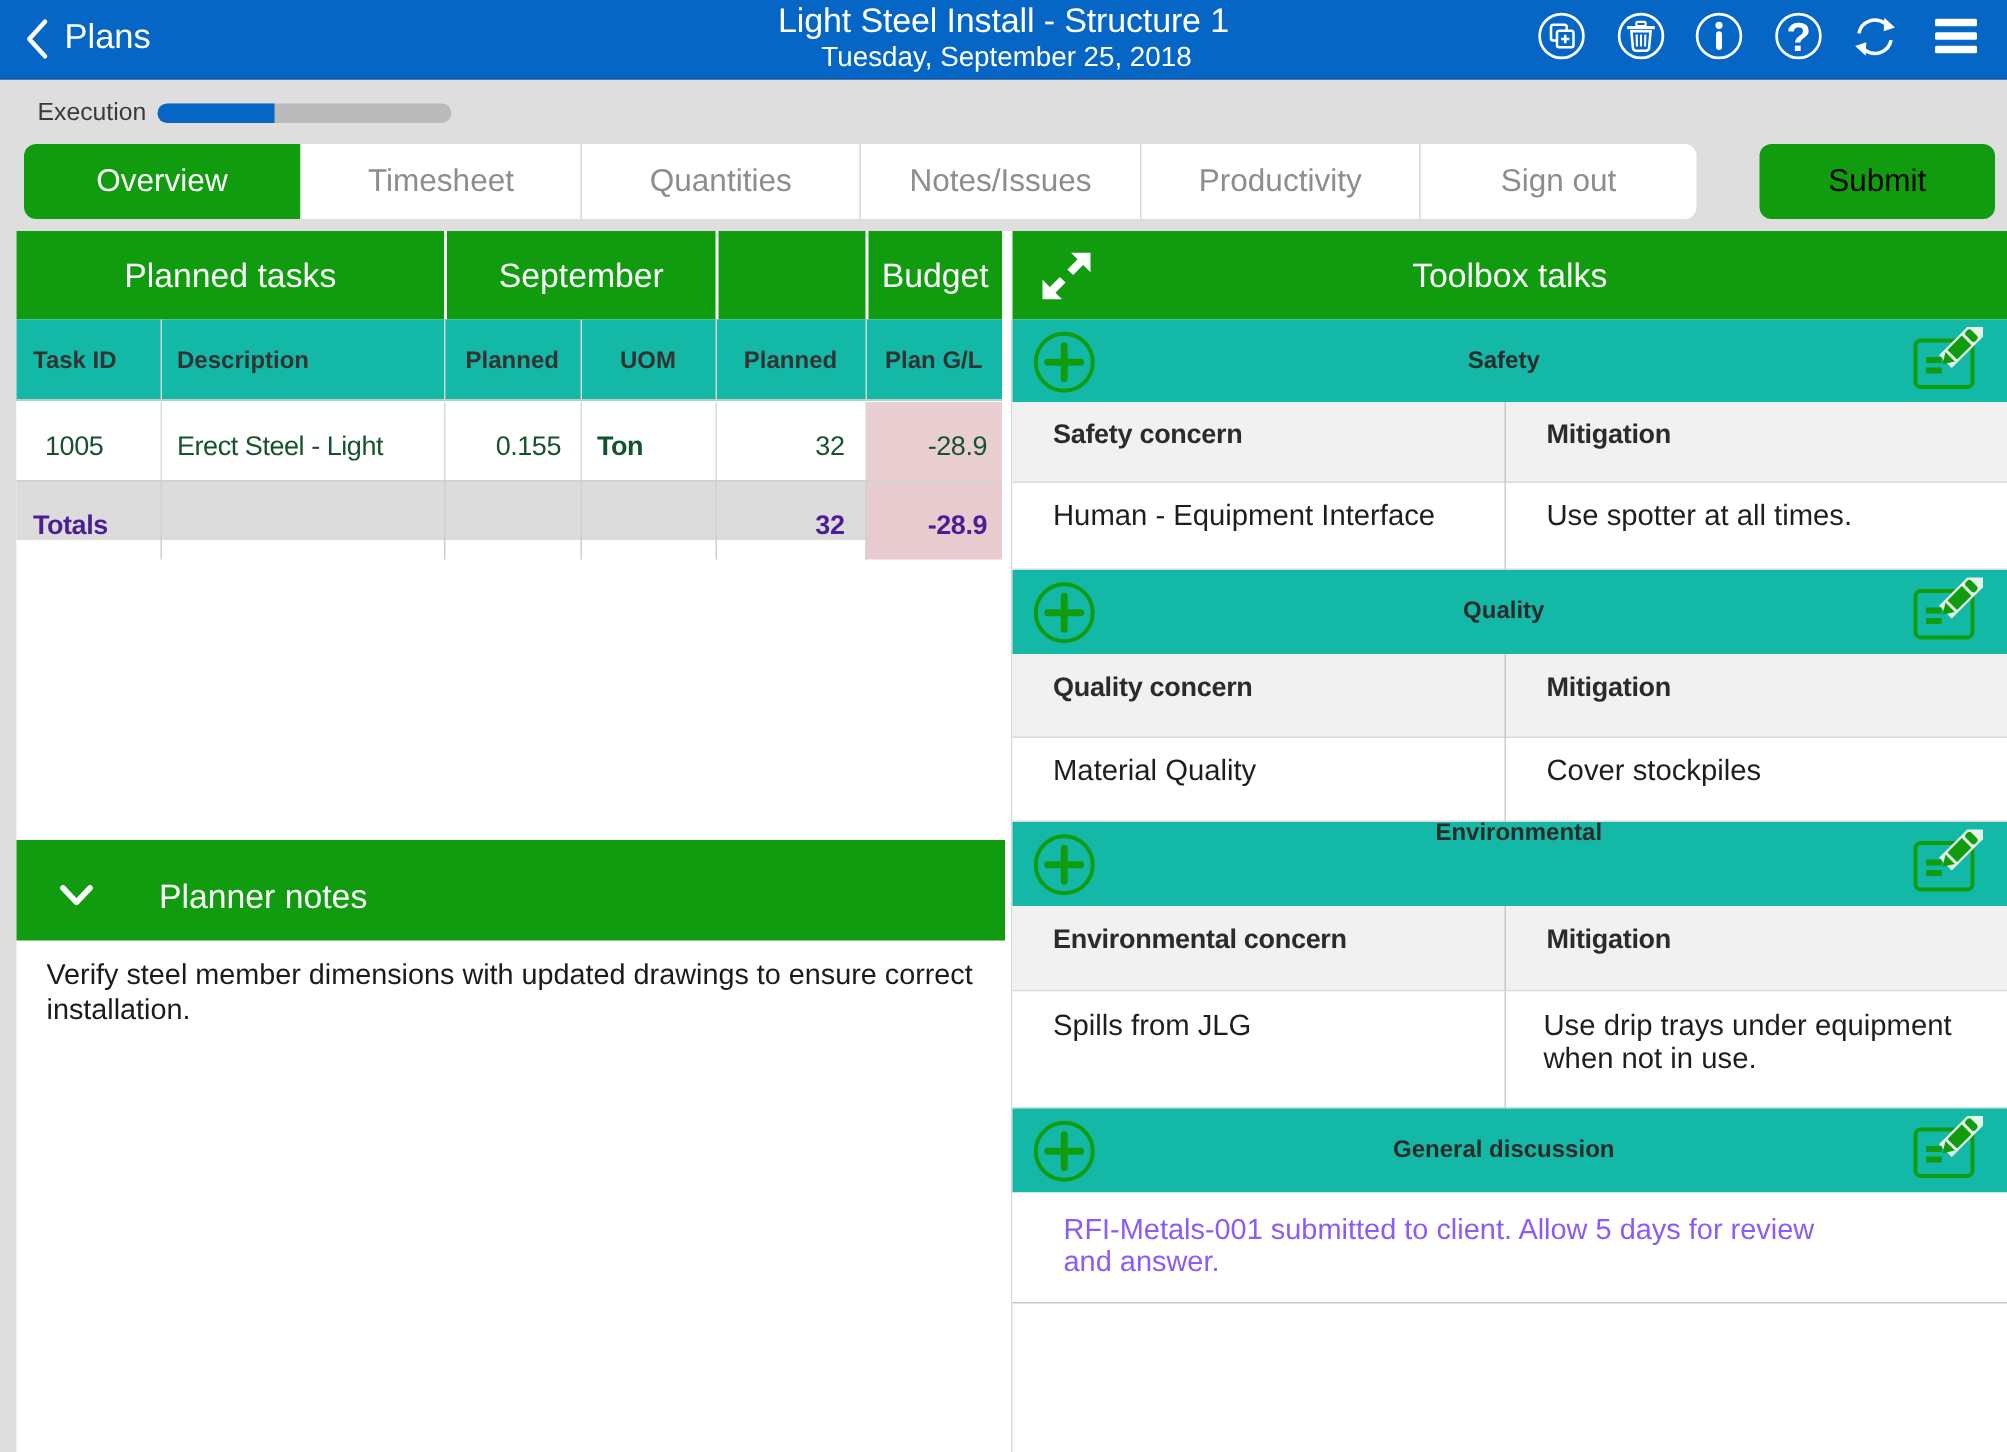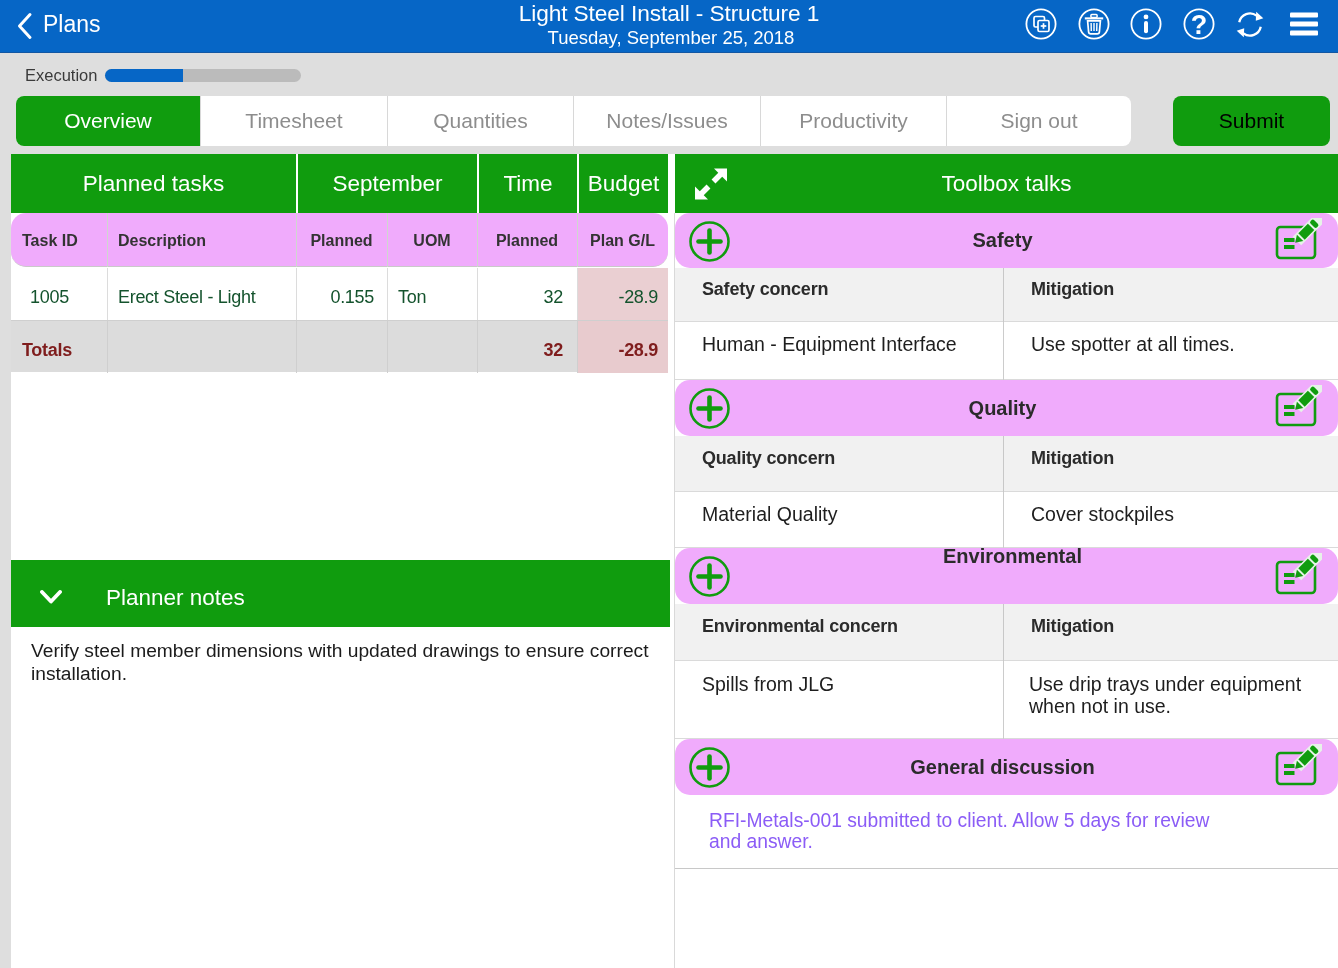--- a/index.html
+++ b/index.html
@@ -1,22 +1,22 @@
 <!DOCTYPE html>
 <html><head>
 <meta charset="utf-8">
 <style>
   * { margin:0; padding:0; box-sizing:border-box; }
   html,body { width:1338px; height:968px; overflow:hidden; }
   body { font-family:"Liberation Sans", sans-serif; background:#dedede; position:relative; }
   .abs { position:absolute; }
   .green { background:#109c0e; }
-  .ltgreen { background:#f0abfc;border-radius:15px; }
+  .ltgreen { background:#14b8a6; }
   svg { display:block; }
-  .sechdr { font-size:20px; font-weight:bold; color:#2b2b2b; text-align:center; }
+  .sechdr { font-size:16px; font-weight:bold; color:#2b2b2b; text-align:center; }
   .gcell { font-size:18px; font-weight:bold; color:#2b2b2b; letter-spacing:-0.2px; }
   .dcell { font-size:19.5px; color:#1e1e1e; }
 </style>
 </head>
 <body>
 
 <div class="abs" style="left:11px; top:154px; width:1327px; height:814px; background:#ffffff;"></div>
 
 <div class="abs" style="left:0; top:0; width:1338px; height:53px; background:#0666c6; border-bottom:1px solid #1257a3;">
   <svg class="abs" style="left:16px; top:12px;" width="17" height="28" viewBox="0 0 17 28">
@@ -80,21 +80,20 @@
 <div class="abs" style="left:573px; top:96px; width:187px; height:50px; border-left:1px solid #d8d8d8; color:#8d8d8d; font-size:21px; text-align:center; line-height:50px;">Notes/Issues</div>
 <div class="abs" style="left:760px; top:96px; width:186px; height:50px; border-left:1px solid #d8d8d8; color:#8d8d8d; font-size:21px; text-align:center; line-height:50px;">Productivity</div>
 <div class="abs" style="left:946px; top:96px; width:185px; height:50px; border-left:1px solid #d8d8d8; color:#8d8d8d; font-size:21px; text-align:center; line-height:50px;">Sign out</div>
 <div class="abs green" style="left:1173px; top:96px; width:157px; height:50px; border-radius:8px; color:#000000; font-size:21px; text-align:center; line-height:50px;">Submit</div>
 
 <div class="abs green" style="left:11px; top:154px; width:657px; height:59px; color:#fff;">
   <div class="abs" style="left:0; top:0; width:285px; height:59px; text-align:center; line-height:59px; font-size:22.5px;">Planned tasks</div>
   <div class="abs" style="left:285px; top:0; width:2px; height:59px; background:#fff;"></div>
   <div class="abs" style="left:287px; top:0; width:179px; height:59px; text-align:center; line-height:59px; font-size:22.5px;">September</div>
   <div class="abs" style="left:466px; top:0; width:2px; height:59px; background:#fff;"></div>
-  <div class="abs" style="left:468px; top:0; width:98px; height:59px; text-align:center; line-height:59px; font-size:22.5px;">Time</div>
   <div class="abs" style="left:566px; top:0; width:2px; height:59px; background:#fff;"></div>
   <div class="abs" style="left:568px; top:0; width:89px; height:59px; text-align:center; line-height:59px; font-size:22.5px;">Budget</div>
 </div>
 
 <div class="abs ltgreen" style="left:11px; top:213px; width:657px; height:54px; font-size:16px; font-weight:bold; color:#333; border-bottom:1px solid #c9c9c9;">
   <div class="abs" style="left:11px; top:0; line-height:55px;">Task ID</div>
   <div class="abs" style="left:107px; top:0; line-height:55px;">Description</div>
   <div class="abs" style="left:285px; top:0; width:91px; text-align:center; line-height:55px;">Planned</div>
   <div class="abs" style="left:376px; top:0; width:90px; text-align:center; line-height:55px;">UOM</div>
   <div class="abs" style="left:466px; top:0; width:100px; text-align:center; line-height:55px;">Planned</div>
@@ -103,32 +102,32 @@
   <div class="abs" style="left:285px; top:0; width:1px; height:54px; background:#d0d6d0;"></div>
   <div class="abs" style="left:376px; top:0; width:1px; height:54px; background:#d0d6d0;"></div>
   <div class="abs" style="left:466px; top:0; width:1px; height:54px; background:#d0d6d0;"></div>
   <div class="abs" style="left:566px; top:0; width:1px; height:54px; background:#d0d6d0;"></div>
 </div>
 
 <div class="abs" style="left:11px; top:268px; width:657px; height:52px; font-size:18px; letter-spacing:-0.3px; color:#14532d; background:#fff;">
   <div class="abs" style="left:19px; top:3px; line-height:52px;">1005</div>
   <div class="abs" style="left:107px; top:3px; line-height:52px;">Erect Steel - Light</div>
   <div class="abs" style="left:285px; top:3px; width:78px; text-align:right; line-height:52px;">0.155</div>
-  <div class="abs" style="left:387px; top:3px; line-height:52px;">Ton</div>
+  <div class="abs" style="left:387px; top:3px; line-height:52px;font-weight:bold;">Ton</div>
   <div class="abs" style="left:466px; top:3px; width:86px; text-align:right; line-height:52px;">32</div>
   <div class="abs" style="left:566px; top:0; width:91px; height:52px; background:#eacfd2;"></div>
   <div class="abs" style="left:566px; top:3px; width:81px; text-align:right; line-height:52px;">-28.9</div>
   <div class="abs" style="left:96px; top:0; width:1px; height:52px; background:#dcdcdc;"></div>
   <div class="abs" style="left:285px; top:0; width:1px; height:52px; background:#dcdcdc;"></div>
   <div class="abs" style="left:376px; top:0; width:1px; height:52px; background:#dcdcdc;"></div>
   <div class="abs" style="left:466px; top:0; width:1px; height:52px; background:#dcdcdc;"></div>
   <div class="abs" style="left:566px; top:0; width:1px; height:52px; background:#dcdcdc;"></div>
 </div>
 
-<div class="abs" style="left:11px; top:320px; width:657px; height:52px; font-size:18px; letter-spacing:-0.3px; font-weight:bold; color:#7f1d1d; background:#dcdcdc; border-top:1px solid #cfcfcf;">
+<div class="abs" style="left:11px; top:320px; width:657px; height:40px; font-size:18px; letter-spacing:-0.3px; font-weight:bold; color:#4c1d95; background:#dcdcdc; border-top:1px solid #cfcfcf;">
   <div class="abs" style="left:11px; top:3px; line-height:52px;">Totals</div>
   <div class="abs" style="left:466px; top:3px; width:86px; text-align:right; line-height:52px;">32</div>
   <div class="abs" style="left:566px; top:0; width:91px; height:52px; background:#e8cbce;"></div>
   <div class="abs" style="left:566px; top:3px; width:81px; text-align:right; line-height:52px;">-28.9</div>
   <div class="abs" style="left:96px; top:0; width:1px; height:52px; background:#cfcfcf;"></div>
   <div class="abs" style="left:285px; top:0; width:1px; height:52px; background:#cfcfcf;"></div>
   <div class="abs" style="left:376px; top:0; width:1px; height:52px; background:#cfcfcf;"></div>
   <div class="abs" style="left:466px; top:0; width:1px; height:52px; background:#cfcfcf;"></div>
   <div class="abs" style="left:566px; top:0; width:1px; height:52px; background:#cfcfcf;"></div>
 </div>

